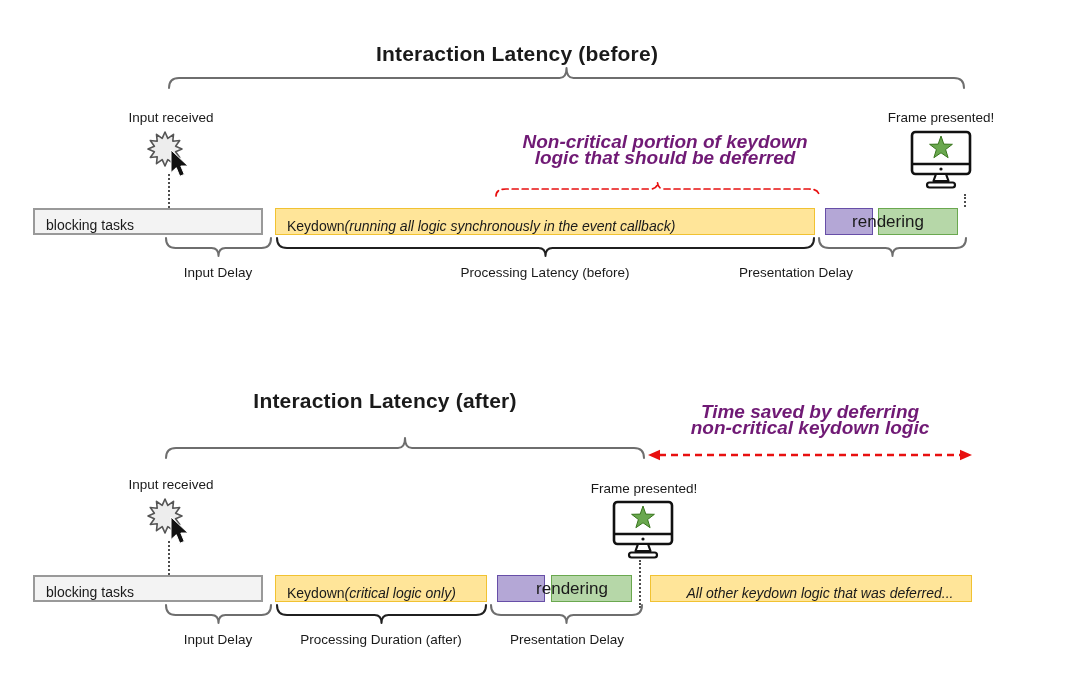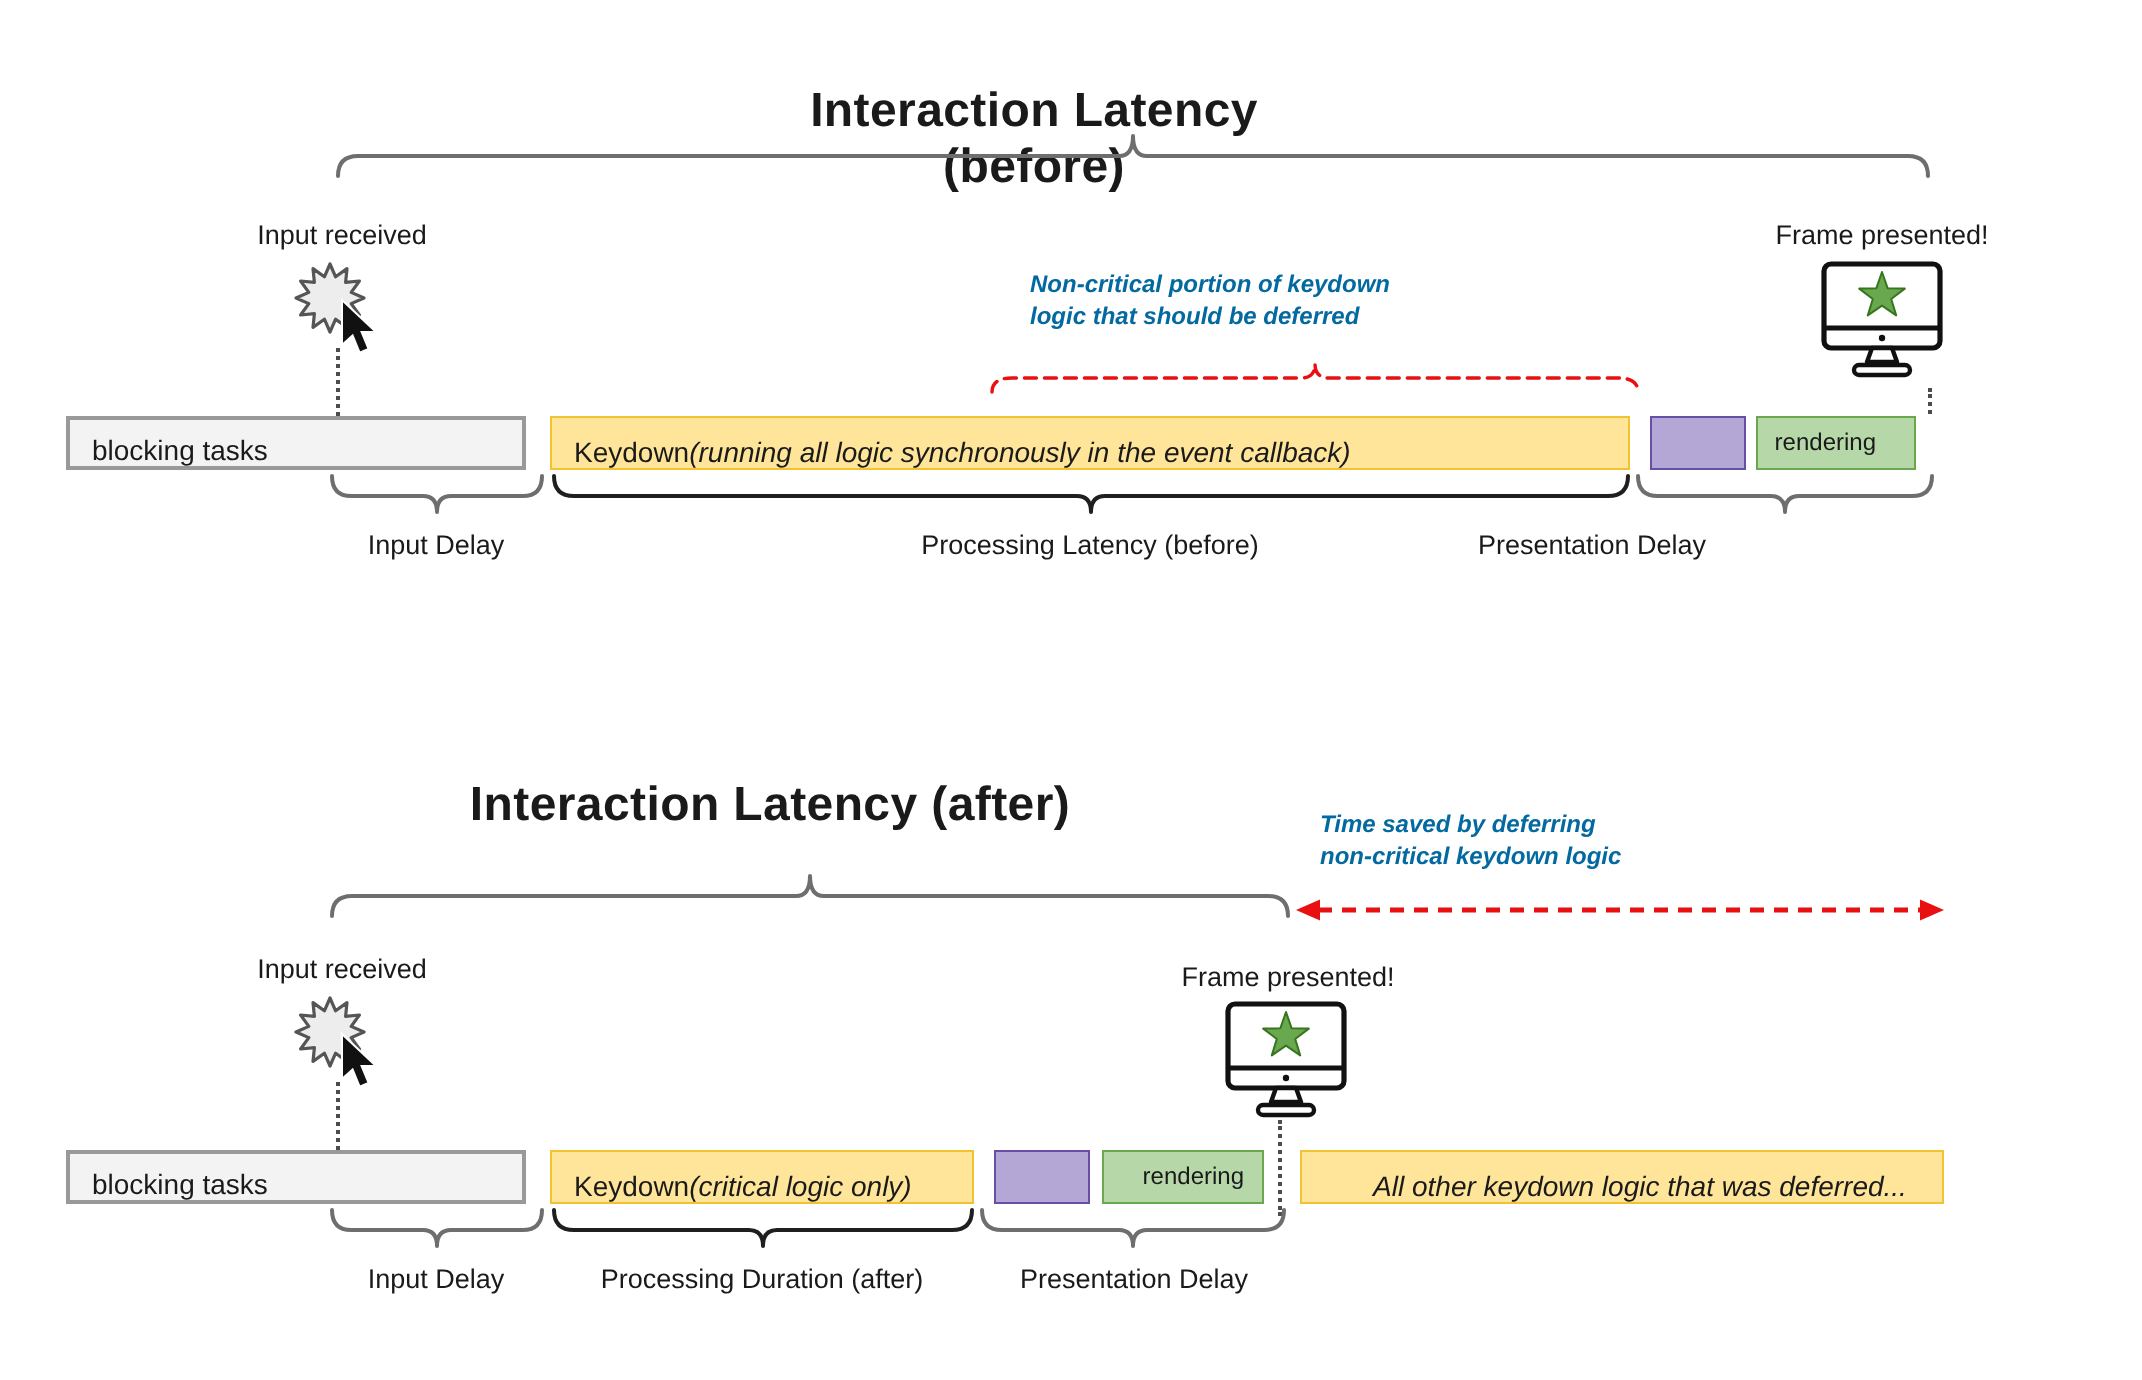--- a/index.html
+++ b/index.html
@@ -1,33 +1,33 @@
 <!DOCTYPE html>
 <html><head>
 <meta charset="utf-8">
 <style>
   html,body{margin:0;padding:0;background:#fff;}
   #canvas{
     position:relative;width:1071px;height:690px;background:#fff;overflow:hidden;
     font-family:"Liberation Sans",sans-serif;color:#1a1a1a;
   }
   .abs{position:absolute;}
-  .title{font-size:24px;font-weight:bold;text-align:center;letter-spacing:.2px;}
+  .title{font-size:21px;font-weight:bold;text-align:center;letter-spacing:.2px;}
   .small-lbl{font-size:13.5px;text-align:center;white-space:nowrap;}
-  .red-note{color:#0369a1;font-weight:bold;font-style:italic;font-size:12px;line-height:16px;text-align:left;white-space:nowrap;}
+  .red-note{color:#701a75;font-weight:bold;font-style:italic;font-size:19px;line-height:16px;text-align:center;white-space:nowrap;}
   .bar{
     position:absolute;height:27px;box-sizing:border-box;display:flex;align-items:flex-end;
     font-size:14px;white-space:nowrap;overflow:visible;
   }
   .bar.yellow{background:#ffe599;border:1.6px solid #f1c232;padding-left:11px;}
   .bar.yellow.centered{justify-content:center;padding-left:18px;}
   .bar.purple{background:#b4a7d6;border:1.6px solid #674ea7;}
   .bar.green{background:#b6d7a8;border:1.6px solid #6aa84f;}
   .bar.grayb{background:#f3f3f3;border:2px solid #999;padding-left:11px;}
-  .render-lbl{position:absolute;height:27px;line-height:27px;font-size:12px;text-align:right;z-index:5;}
+  .render-lbl{position:absolute;height:27px;line-height:27px;font-size:17px;text-align:center;z-index:5;}
   .vdot{position:absolute;width:0;border-left:2px dotted #4d4d4d;}
   .brace path{fill:none;stroke-linecap:round;stroke-linejoin:round;}
   svg{display:block;}
 </style>
 </head>
 <body>
 
 <div id="canvas">
 
   <div class="abs title" style="left:357px;top:42px;width:320px;">Interaction Latency (before)</div>

